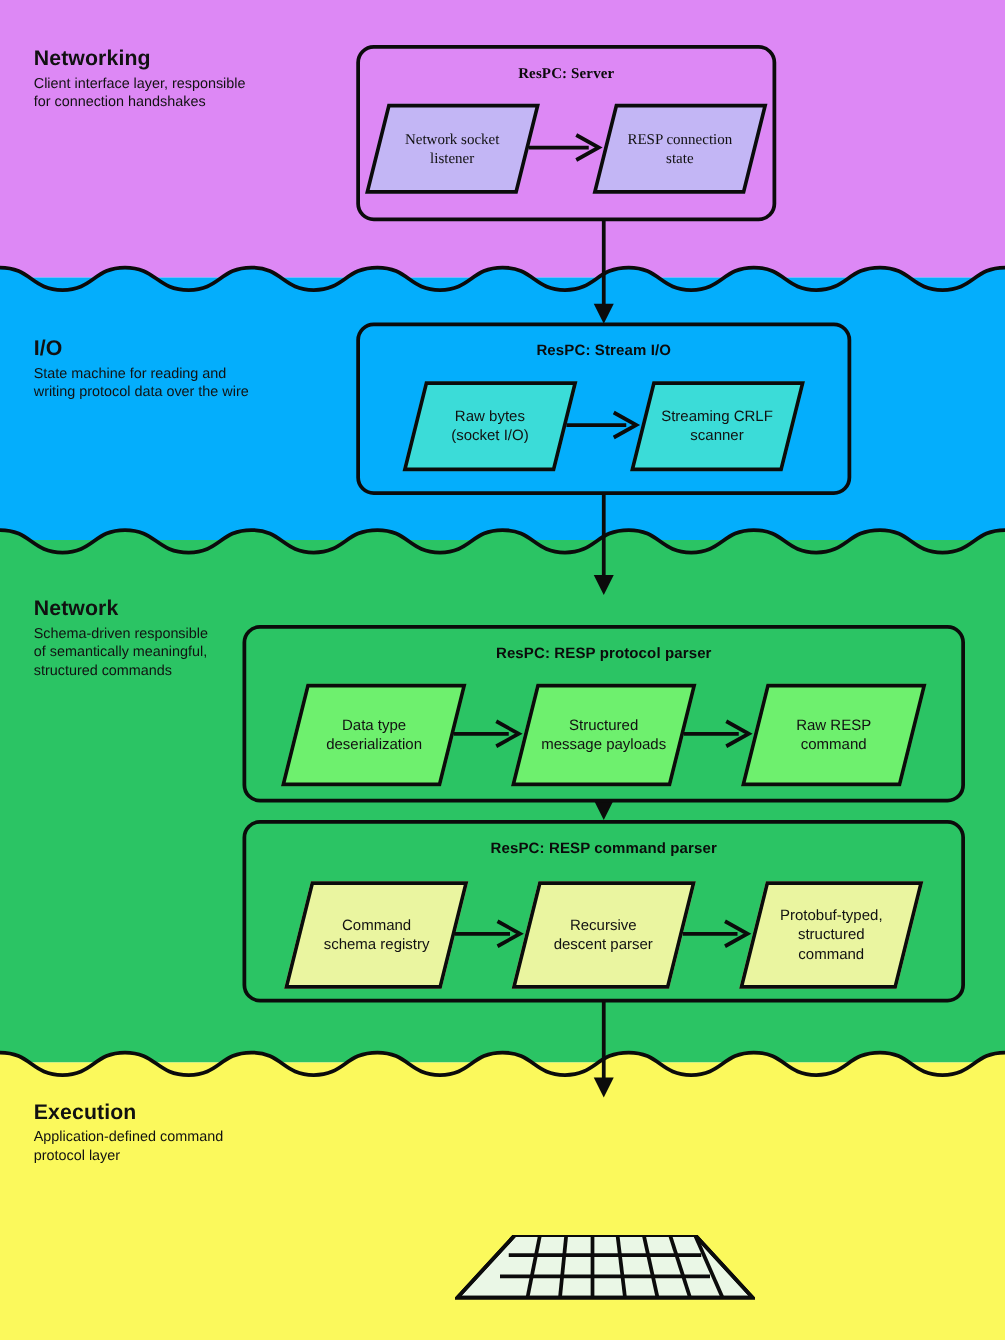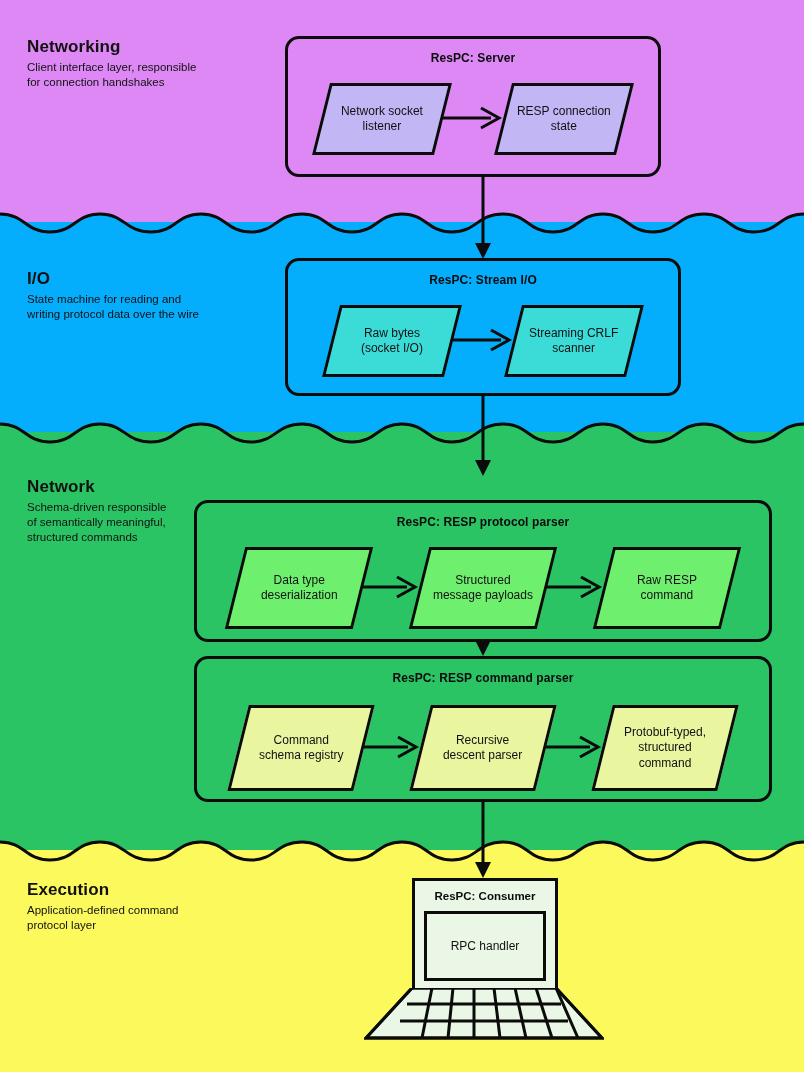--- a/index.html
+++ b/index.html
@@ -76,21 +76,21 @@
     position: absolute;
     top: 12px;
     left: 0;
     width: 100%;
     text-align: center;
     font-size: 12px;
     font-weight: bold;
     color: #0b0b0b;
     letter-spacing: 0.1px;
   }
-  .group-server  { left: 285px; top: 36px;  width: 376px; height: 141px; background: #DD88F5; }
+  .group-server  { left: 285px; top: 36px;  width: 336px; height: 141px; background: #DD88F5; font-family: Liberation Serif, serif; }
   .group-stream  { left: 285px; top: 258px; width: 396px; height: 138px; background: #04AEFC; }
   .group-proto   { left: 194px; top: 500px; width: 578px; height: 142px; background: #2BC464; }
   .group-cmd     { left: 194px; top: 656px; width: 578px; height: 146px; background: #2BC464; padding-left: 25px; }
 
   
   .row {
     position: absolute;
     left: 0;
     width: 100%;
     display: flex;
@@ -376,26 +376,20 @@
       </div>
       <div class="node node-pyel n-sz-c">
         <span>Protobuf-typed,
 structured
 command</span>
       </div>
     </div>
   </div>
 
   <div class="laptop">
-    <div class="laptop-screen">
-      <div class="laptop-title">ResPC: Consumer</div>
-      <div class="laptop-inner">
-        <span>RPC handler</span>
-      </div>
-    </div>
     <svg class="laptop-base" viewBox="0 0 240 52">
       <path d="M48,0 L192,0 L238,50 L2,50 Z" fill="#EAF7E6" stroke="#0B0B0B" stroke-width="3"></path>
       <line x1="43" y1="16" x2="197" y2="16" stroke="#0B0B0B" stroke-width="3"></line>
       <line x1="36" y1="33" x2="204" y2="33" stroke="#0B0B0B" stroke-width="3"></line>
       <line x1="68" y1="0" x2="58" y2="50" stroke="#0B0B0B" stroke-width="3"></line>
       <line x1="89" y1="0" x2="84" y2="50" stroke="#0B0B0B" stroke-width="3"></line>
       <line x1="110" y1="0" x2="110" y2="50" stroke="#0B0B0B" stroke-width="3"></line>
       <line x1="130" y1="0" x2="136" y2="50" stroke="#0B0B0B" stroke-width="3"></line>
       <line x1="151" y1="0" x2="162" y2="50" stroke="#0B0B0B" stroke-width="3"></line>
       <line x1="172" y1="0" x2="188" y2="50" stroke="#0B0B0B" stroke-width="3"></line>

